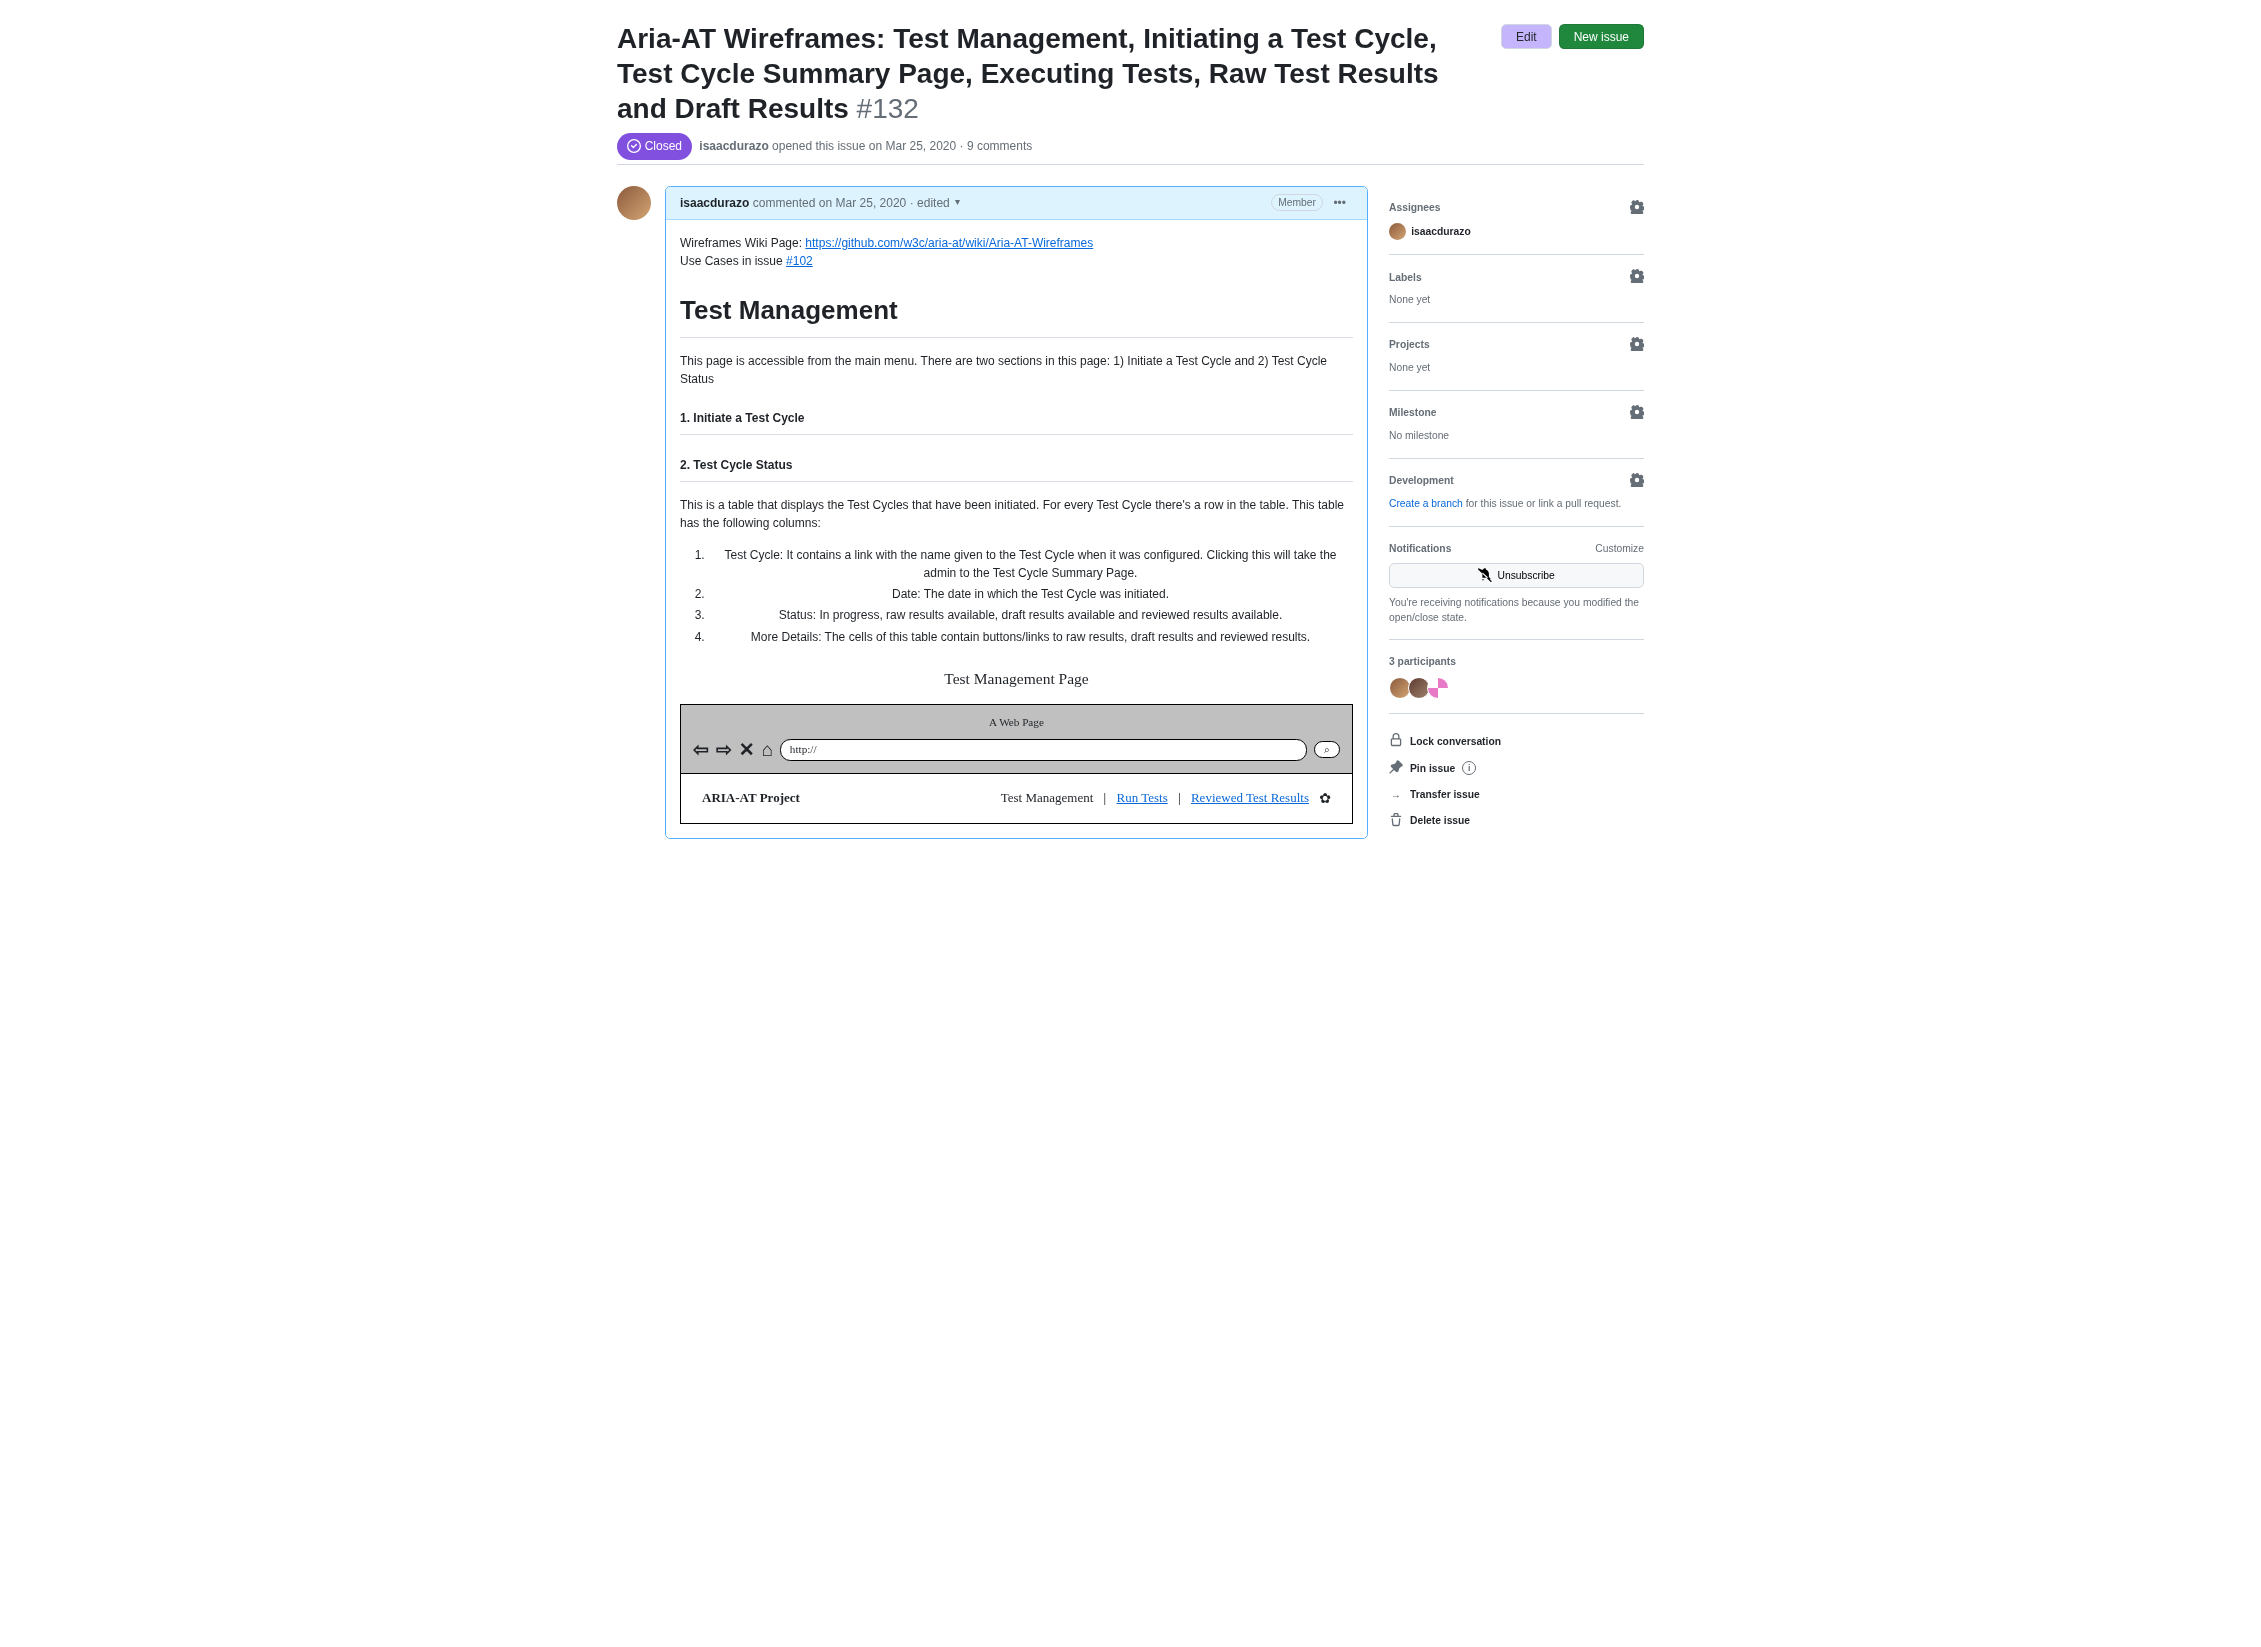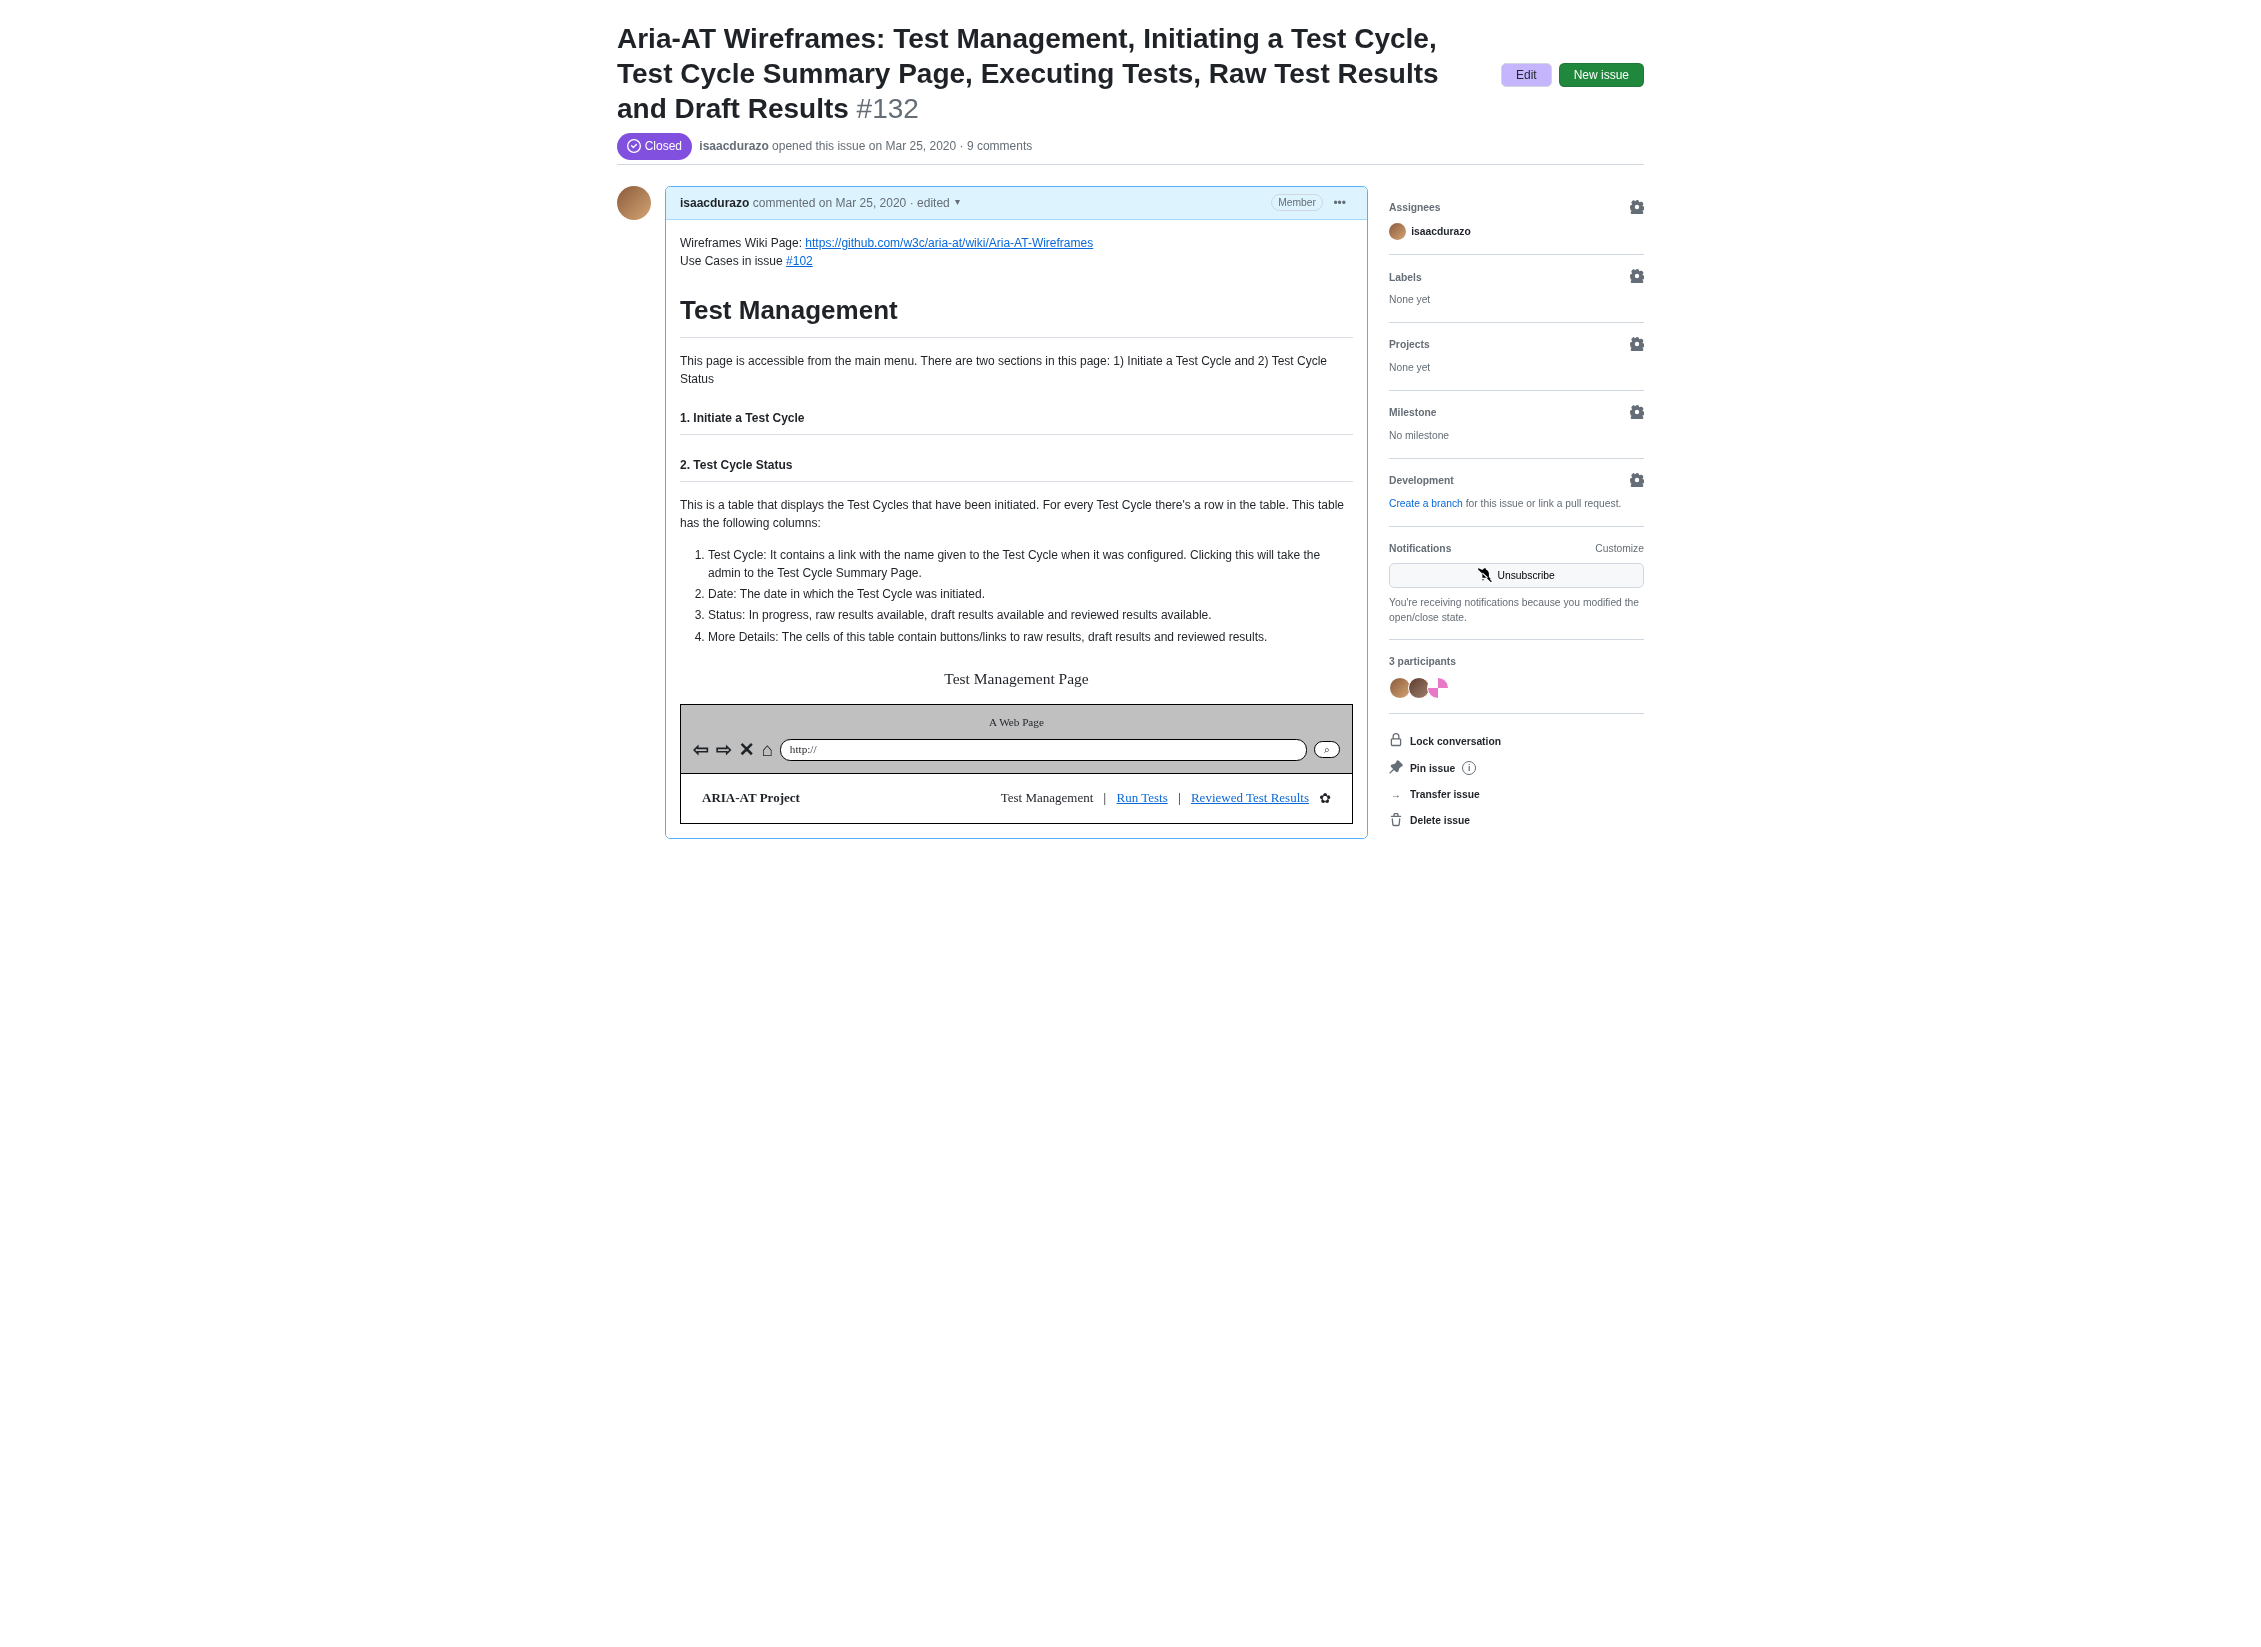--- a/index.html
+++ b/index.html
@@ -1,18 +1,18 @@
 <!DOCTYPE html>
 <html style="font-size:14px"><head>
 <meta charset="utf-8">
 <style>
 * { box-sizing: border-box; margin: 0; padding: 0; }
 body { font-family: -apple-system, BlinkMacSystemFont, "Segoe UI", Helvetica, Arial, sans-serif; color: #1f2328; background: #fff; font-size: 12px; line-height: 1.5; }
 .container { max-width: 1069px; margin: 0 auto; padding: 21px; }
-.header-row { display: flex; align-items: center; gap: 14px; margin-bottom: 1px; }
+.header-row { display: flex; align-items: flex-start; gap: 14px; margin-bottom: 1px; }
 .title-block { flex: 1; }
 h1.issue-title { font-size: 28px; font-weight: 400; line-height: 1.25; }
 h1.issue-title .title-text { font-weight: 600; }
 .issue-number { color: #656d76; font-weight: 300; }
 .header-actions { display: flex; gap: 7px; margin-top: 3.4px; }
 .btn { border: 0.9px solid #d0d7de; border-radius: 5.2px; padding: 4.3px 14px; font-size: 12px; font-weight: 500; cursor: pointer; background: #c4b5fd; color: #24292f; }
 .btn-primary { background: #1f883d; color: #fff; border-color: rgba(31,35,40,0.15); }
 .meta-row { display: flex; align-items: center; gap: 7px; margin-top: 7px; padding-bottom: 4px; border-bottom: 0.9px solid #d0d7de; }
 .state-badge { display: inline-flex; align-items: center; gap: 3.4px; background: #8250df; color: #fff; border-radius: 2em; padding: 4.3px 10.3px; font-weight: 500; }
 .meta-text { color: #656d76; }
@@ -29,21 +29,21 @@
 .comment-meta { color: #656d76; }
 .member-badge { margin-left: auto; border: 0.9px solid #d0d7de; border-radius: 2em; padding: 0 6px; font-size: 10.3px; color: #656d76; font-weight: 500; }
 .kebab { color: #656d76; padding: 0 7px; cursor: pointer; }
 .comment-body { padding: 14px; background: #fff; }
 .comment-body p { margin-bottom: 14px; }
 .comment-body a { color: #0969da; text-decoration: underline; }
 .comment-body h2 { font-size: 21px; font-weight: 600; padding-bottom: 7px; border-bottom: 0.9px solid #d8dee4; margin-top: 21px; margin-bottom: 14px; }
 .comment-body h2:first-of-type { font-size: 26px; }
 .comment-body h3 { font-size: 12px; font-weight: 600; padding-bottom: 7px; border-bottom: 0.9px solid #d8dee4; margin-top: 21px; margin-bottom: 14px; }
 .comment-body ol { padding-left: 28px; margin-bottom: 14px; }
-.comment-body ol li { margin-bottom: 3.4px; }
+.comment-body ol li { margin-bottom: 3.4px; text-align: center; }
 .wireframe { border: 1.7px solid #000; margin-top: 7px; }
 .wf-title { text-align: center; font-family: "Comic Sans MS", cursive; padding: 7px; font-size: 15.5px; }
 .wf-browser { background: #c0c0c0; padding: 8.6px 12px; }
 .wf-toolbar { display: flex; align-items: center; gap: 7px; }
 .wf-icon { font-size: 19px; font-weight: bold; }
 .wf-url { flex: 1; border: 1.7px solid #000; border-radius: 10.3px; padding: 1.7px 8.6px; background: #fff; font-family: "Comic Sans MS", cursive; font-size: 11.2px; }
 .wf-search { width: 26px; height: 17px; border: 1.7px solid #000; border-radius: 10.3px; background: #fff; display: flex; align-items: center; justify-content: center; font-size: 10.3px; }
 .wf-browser-title { text-align: center; font-family: "Comic Sans MS", cursive; font-size: 11.2px; margin-bottom: 5.2px; }
 .wf-nav { display: flex; align-items: center; padding: 14px 21px; font-family: "Comic Sans MS", cursive; font-size: 13px; border-top: 1.7px solid #000; }
 .wf-brand { font-weight: bold; }

